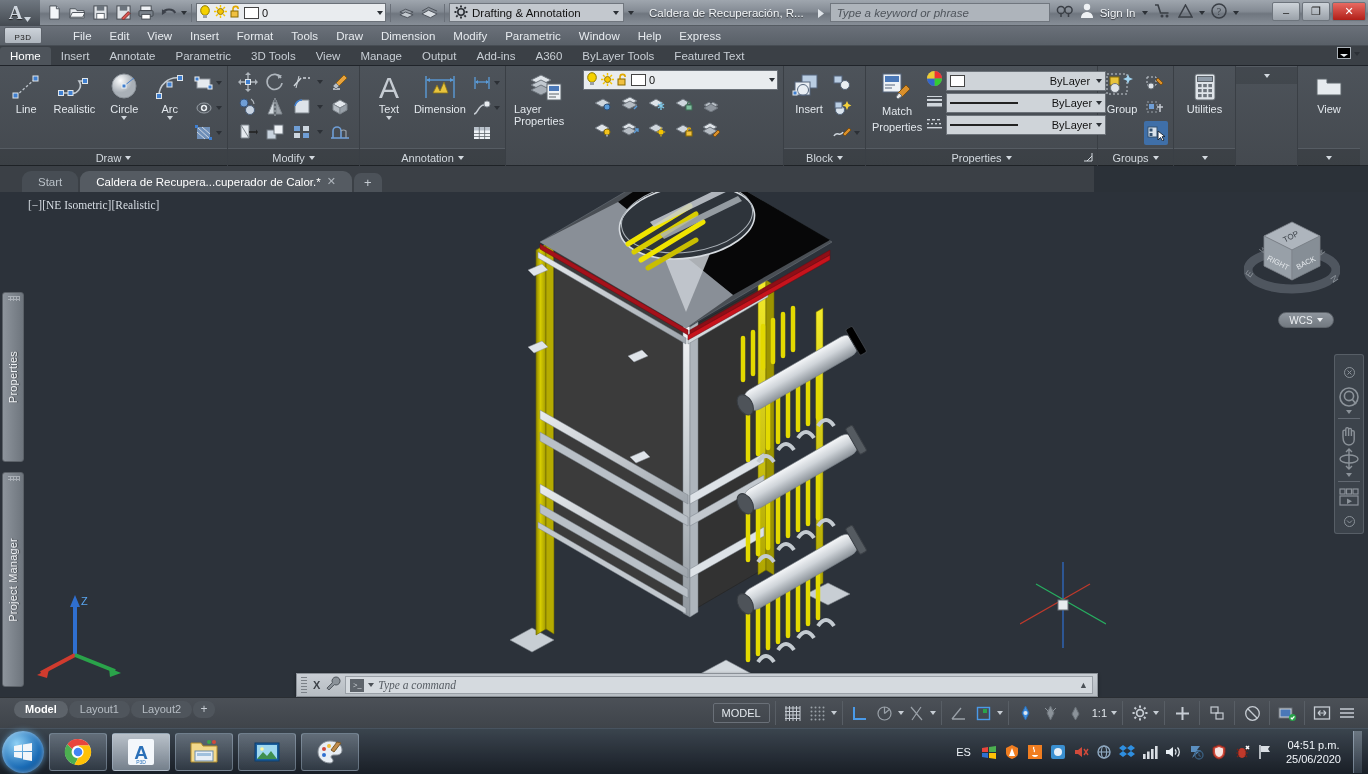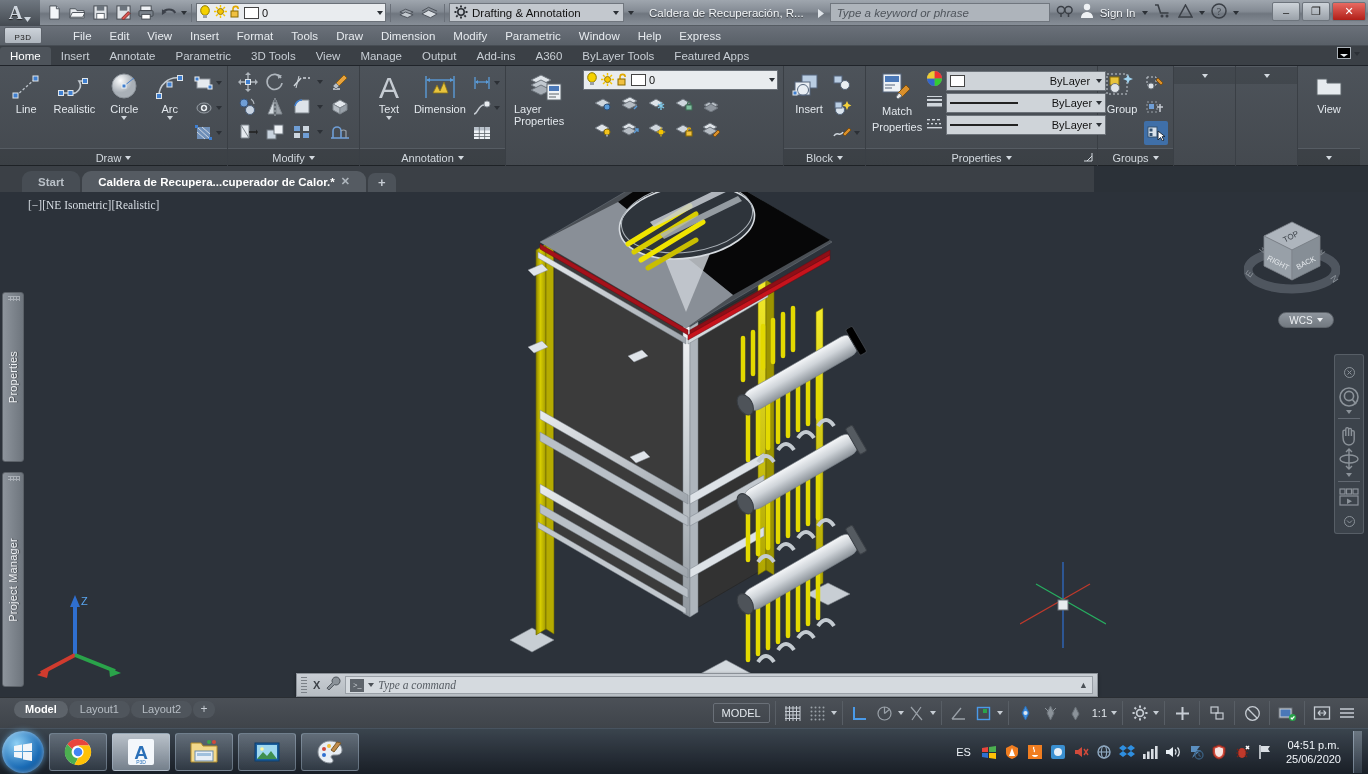--- a/index.html
+++ b/index.html
@@ -116,21 +116,21 @@
     display:flex;align-items:center;gap:4px;padding:0 3px;font-size:11px;color:#111;
     justify-content:flex-end;
   }
   .propline .lbl{ flex:1; text-align:right; padding-right:2px;}
   .swatch{ width:15px;height:12px;background:#fff;border:1px solid #444;}
   .panel-title .dd{ width:0;height:0;border-left:3.5px solid transparent;border-right:3.5px solid transparent;border-top:4px solid #d3d9df;}
 
   
   .doctabs{
     position:absolute;left:0;top:166px;width:1094px;height:26px;
-    background:#3b4046; display:flex;align-items:flex-end; gap:2px; padding-left:22px;font-weight:bold;
+    background:#3b4046; display:flex;align-items:flex-end; gap:2px; padding-left:22px;
   }
   .dt{
     height:21px;padding:0 16px;display:flex;align-items:center;gap:6px;
     font-size:11.5px;color:#b9c0c7;background:#474d54;
     border-top-left-radius:9px;border-top-right-radius:9px;
   }
   .dt.active{ background:#5a6views; background:#555b62; color:#fff;}
   .dt .x{ font-size:11px;color:#aeb5bc;}
   .dtplus{
     width:28px;height:19px;display:flex;align-items:center;justify-content:center;
@@ -457,21 +457,21 @@
     <div class="rt">Insert</div>
     <div class="rt">Annotate</div>
     <div class="rt">Parametric</div>
     <div class="rt">3D Tools</div>
     <div class="rt">View</div>
     <div class="rt">Manage</div>
     <div class="rt">Output</div>
     <div class="rt">Add-ins</div>
     <div class="rt">A360</div>
     <div class="rt">ByLayer Tools</div>
-    <div class="rt">Featured Apps</div>
+    <div class="rt">Featured Text</div>
     <div style="flex:1"></div>
     <div style="display:flex;align-items:center;gap:3px;padding-right:8px;padding-bottom:2px;">
       <span>
         <svg width="14" height="12" viewBox="0 0 14 12">
             <rect x="0.5" y="0.5" width="13" height="11" fill="#8b9views" stroke="#aab1b8"></rect>
             <path d="M3 7l4 3 4-3" fill="#e8ecef"></path>
           </svg>
       </span>
       <span class="caret"></span>
     </div>
@@ -1017,20 +1017,42 @@
           </div>
         </div>
       </div>
       <div class="panel-title">
         <span>Groups</span>
         <span class="dd"></span>
       </div>
     </div>
 
     <div class="panel" style="width:62px">
+      <div class="panel-body" style="justify-content:center">
+        <div class="bigbtn" style="width:54px">
+          <span class="ico">
+            <svg width="30" height="30" viewBox="0 0 30 30">
+                <rect x="5" y="2" width="20" height="26" rx="2" fill="#dfe4e9" stroke="#5d646b"></rect>
+                <rect x="7.5" y="4.5" width="15" height="5" fill="#8e9aa6" stroke="#5d646b"></rect>
+                <g fill="#6d747c">
+                  <rect x="8" y="12" width="3.6" height="3.2"></rect>
+                  <rect x="13.2" y="12" width="3.6" height="3.2"></rect>
+                  <rect x="18.4" y="12" width="3.6" height="3.2"></rect>
+                  <rect x="8" y="17" width="3.6" height="3.2"></rect>
+                  <rect x="13.2" y="17" width="3.6" height="3.2"></rect>
+                  <rect x="18.4" y="17" width="3.6" height="3.2"></rect>
+                  <rect x="8" y="22" width="3.6" height="3.2"></rect>
+                  <rect x="13.2" y="22" width="3.6" height="3.2"></rect>
+                  <rect x="18.4" y="22" width="3.6" height="3.2"></rect>
+                </g>
+              </svg>
+          </span>
+          <span>Utilities</span>
+        </div>
+      </div>
       <div class="panel-title">
         <span class="dd"></span>
       </div>
     </div>
 
     <div class="panel" style="width:62px">
       <div class="panel-title">
         <span class="dd"></span>
       </div>
     </div>

